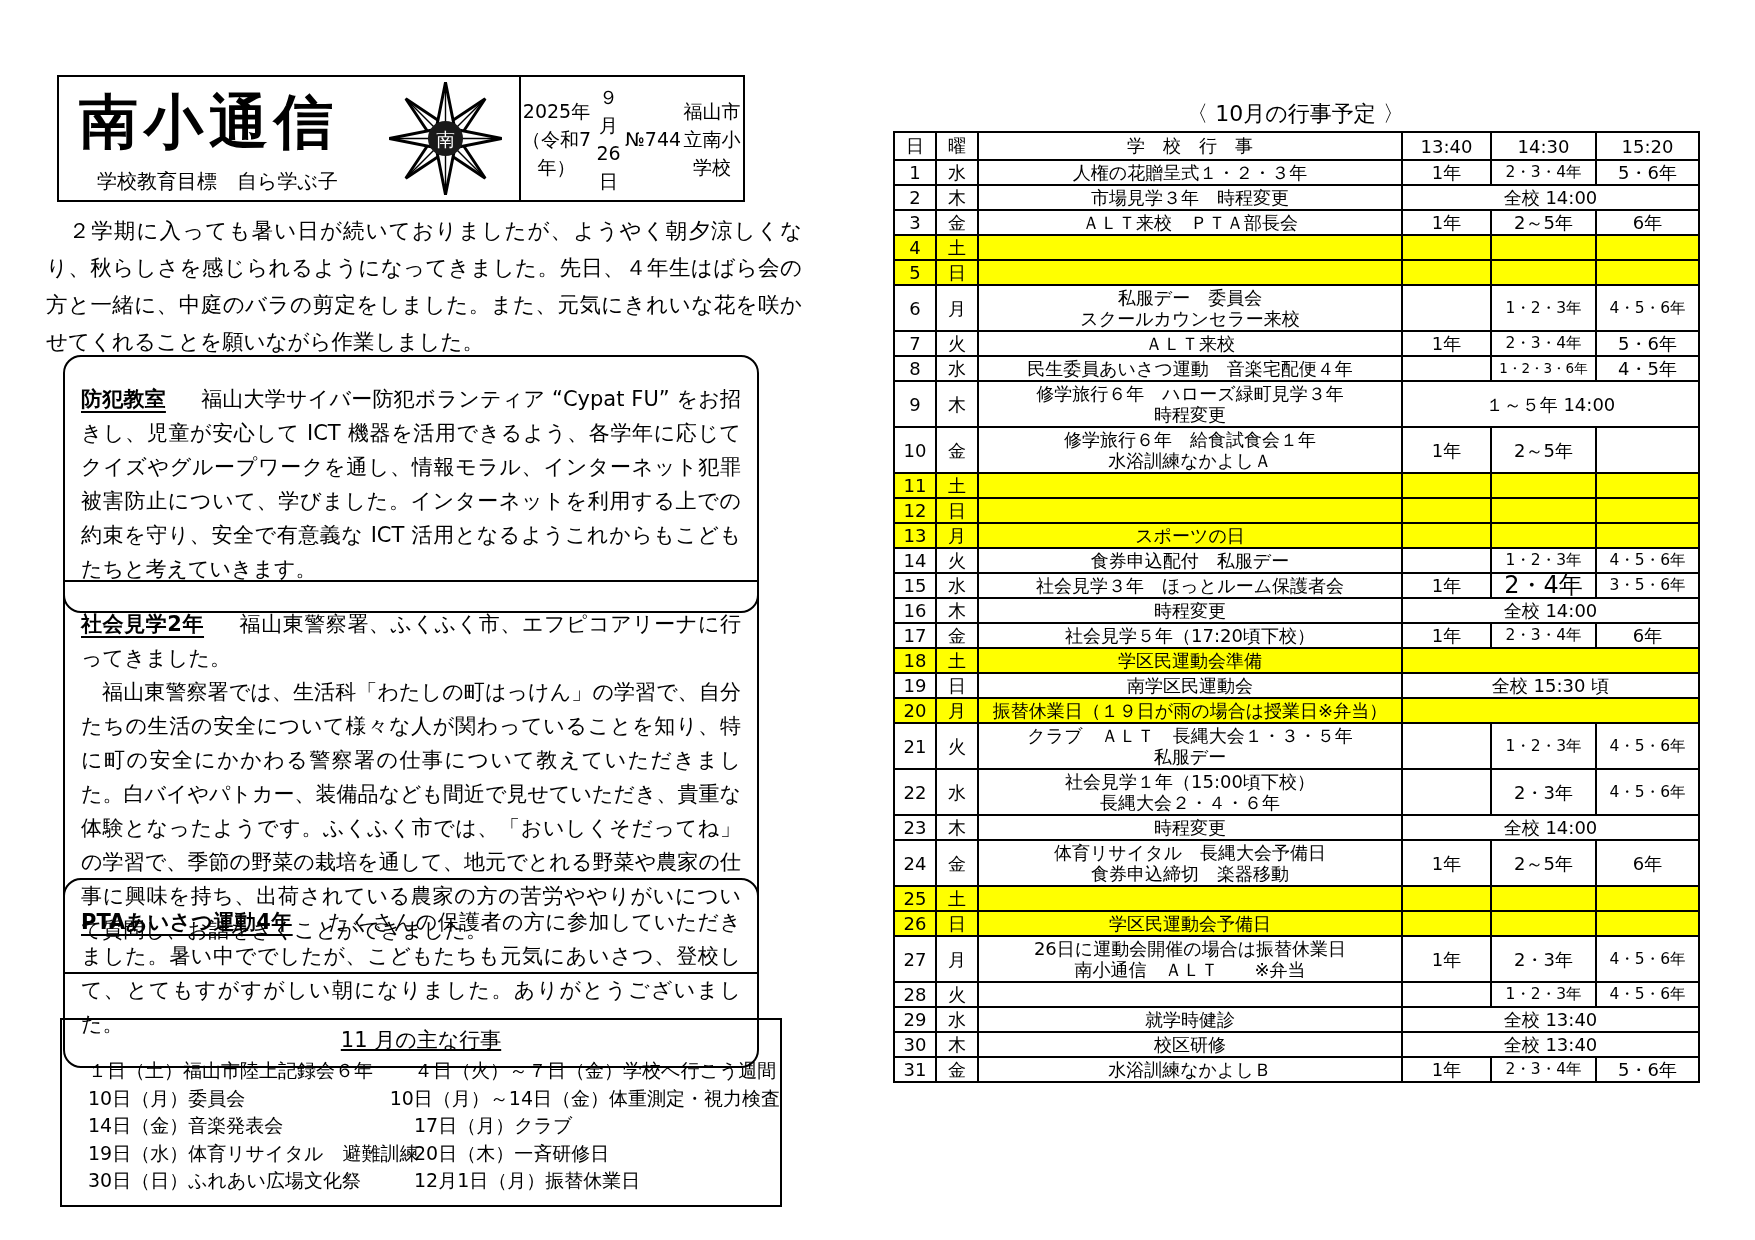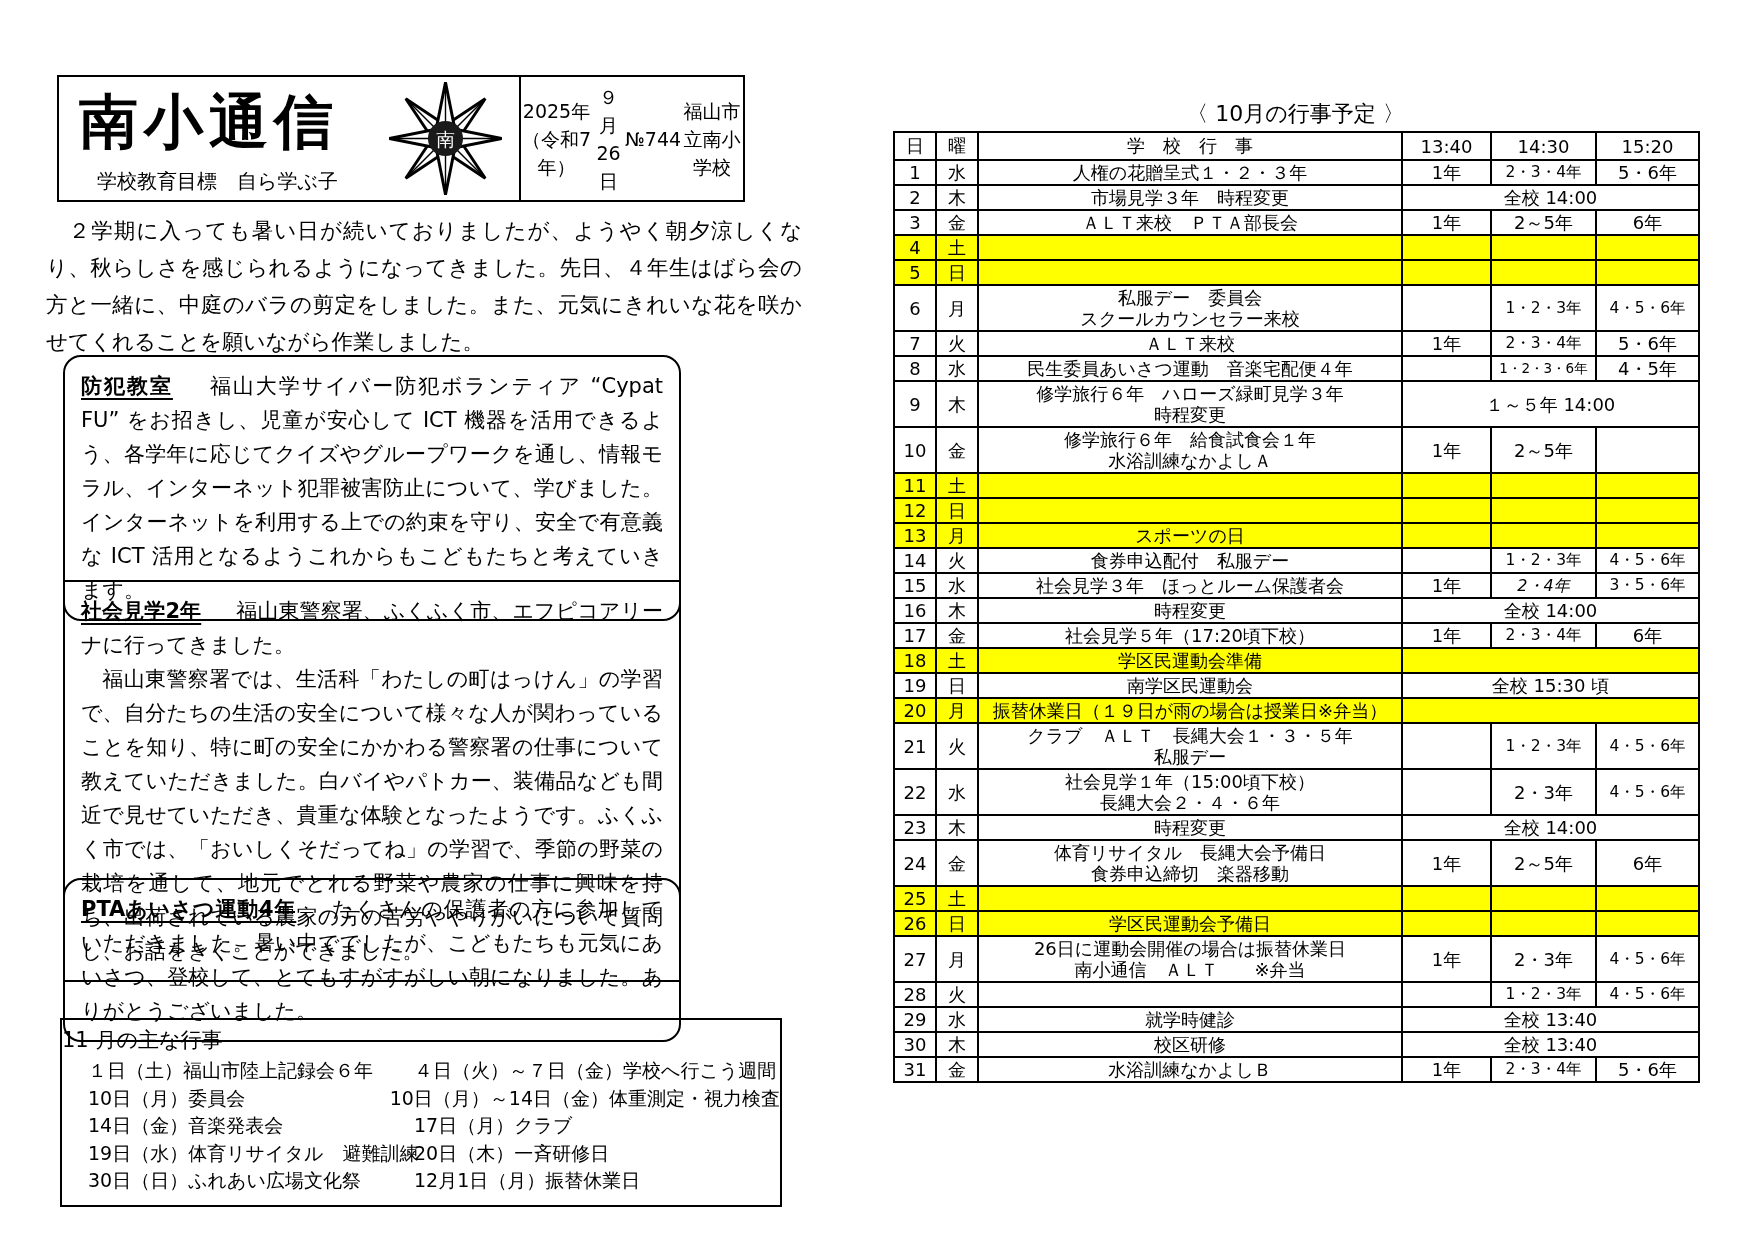--- a/index.html
+++ b/index.html
@@ -13,33 +13,33 @@
   .logo{position:absolute;left:328px;top:3px;width:117px;height:117px;}
   .issue-box{position:absolute;right:0;top:0;width:224px;height:100%;border-left:2px solid #000;box-sizing:border-box;
              display:flex;flex-direction:row;justify-content:center;align-items:center;
              font-size:19px;line-height:28px;text-align:center;}
 
   
   .intro{position:absolute;left:46px;top:212px;width:756px;margin:0;font-size:21.5px;line-height:37px;
          text-align:justify;white-space:pre-line;}
 
   
-  .article{position:absolute;left:63px;width:618px;border:2px solid #000;box-sizing:border-box;
-           font-size:21px;line-height:34px;text-align:justify;padding:12px 16px;}
+  .article{position:absolute;left:63px;width:696px;border:2px solid #000;box-sizing:border-box;
+           font-size:21px;line-height:34px;text-align:justify;padding:25px 16px;}
   .rounded{border-radius:18px;}
   .art-0{top:355px;min-height:208px;}
   .art-1{top:580px;min-height:280px;}
   .art-2{top:878px;min-height:126px;}
   .art-title{font-weight:bold;text-decoration:underline;text-underline-offset:5px;margin-right:14px;}
   .art-body{white-space:pre-line;}
 
   
   .nov-box{position:absolute;left:60px;top:1018px;width:722px;border:2px solid #000;box-sizing:border-box;
            padding:6px 0 10px;}
-  .nov-title{text-align:left;font-size:21px;margin-bottom:3px;}
+  .nov-title{text-align:center;font-size:21px;margin-bottom:3px;text-decoration:underline;}
   .nov-row{display:flex;font-size:19px;line-height:27.5px;}
   .nov-left{width:352px;padding-left:26px;box-sizing:border-box;white-space:nowrap;}
   .nov-right{flex:1;white-space:nowrap;}
 
   
   .sched-title{position:absolute;left:893px;top:99px;width:805px;text-align:center;font-size:22px;}
   table.sched{position:absolute;left:893px;top:131px;width:805px;border-collapse:collapse;table-layout:fixed;}
   table.sched th,table.sched td{border:2px solid #000;padding:1px 2px;box-sizing:border-box;}
   table.sched th{font-weight:normal;font-size:18px;height:24px;}
   table.sched td{height:22px;font-size:18px;text-align:center;vertical-align:middle;line-height:21px;}
@@ -245,21 +245,21 @@
           <td class="ev">食券申込配付　私服デー</td>
           <td class="t"></td>
           <td class="t" style="font-size: 15.5px;">1・2・3年</td>
           <td class="t" style="font-size: 15.5px;">4・5・6年</td>
         </tr>
         <tr>
           <td class="day">15</td>
           <td class="day">水</td>
           <td class="ev">社会見学３年　ほっとルーム保護者会</td>
           <td class="t" style="font-size: 18px;">1年</td>
-          <td class="t" style="font-size: 16px; font-style: italic;">2・4年</td>
+          <td class="t" style="font-size: 24px;">2・4年</td>
           <td class="t" style="font-size: 15.5px;">3・5・6年</td>
         </tr>
         <tr>
           <td class="day">16</td>
           <td class="day">木</td>
           <td class="ev">時程変更</td>
           <td class="merged" colspan="3">全校 14:00</td>
         </tr>
         <tr>
           <td class="day">17</td>

